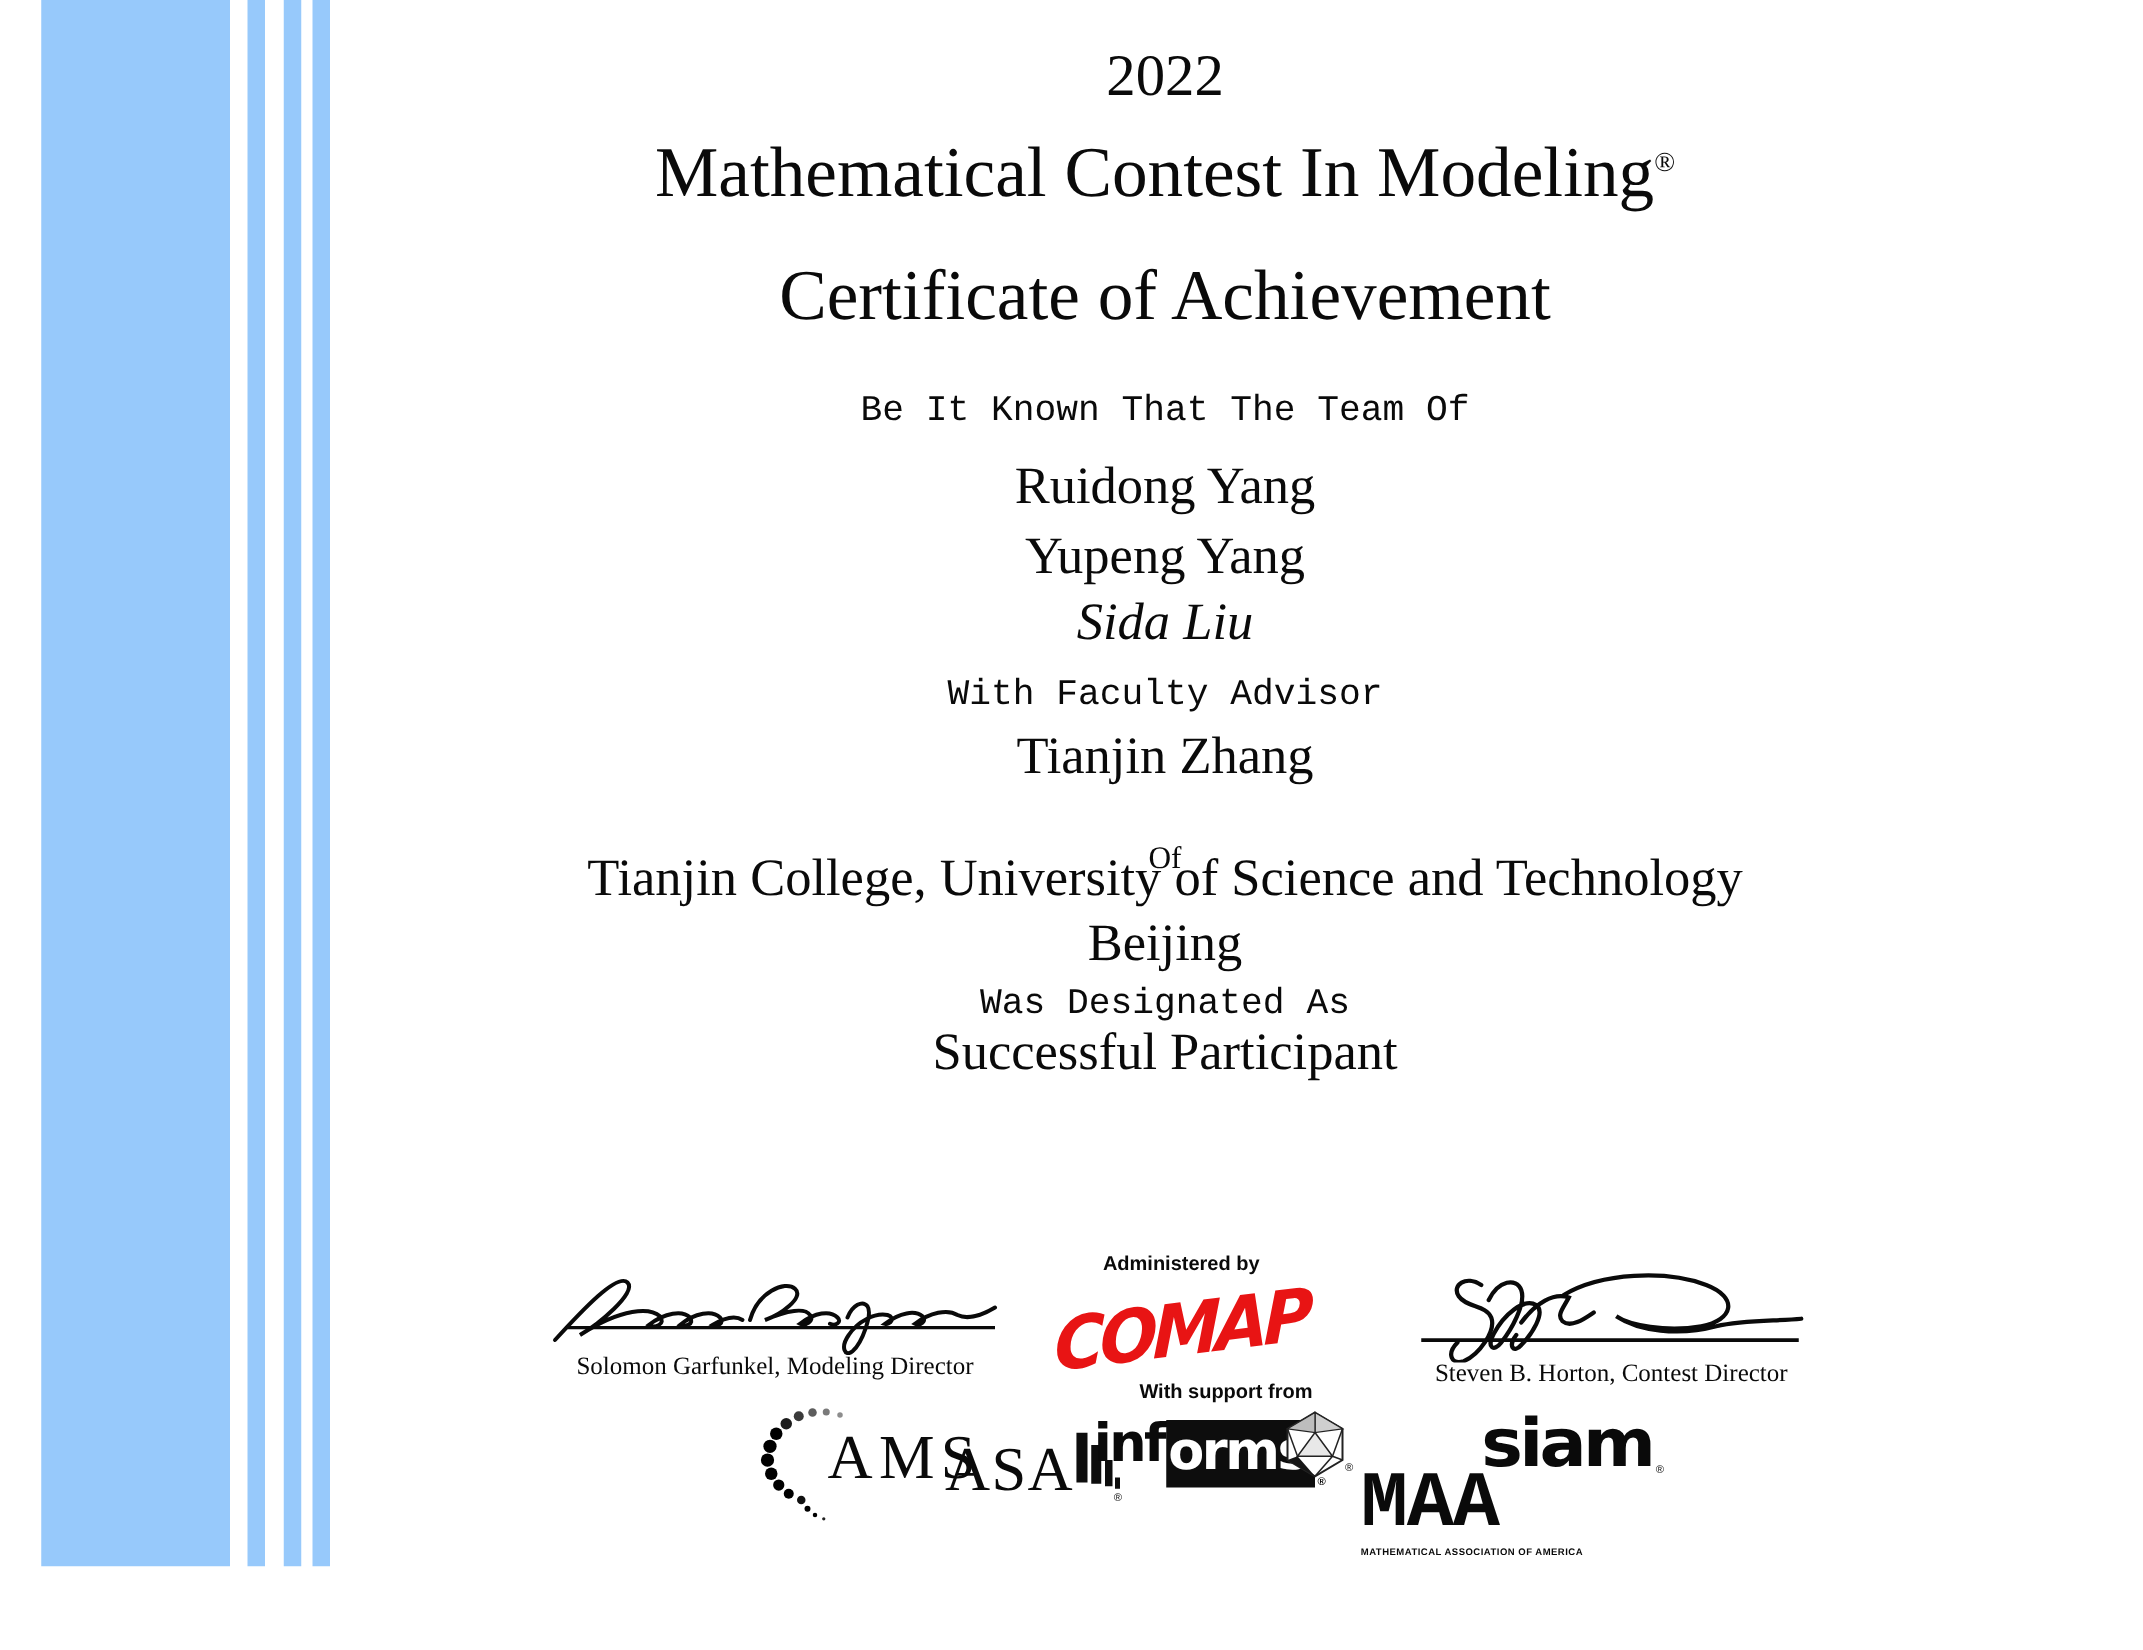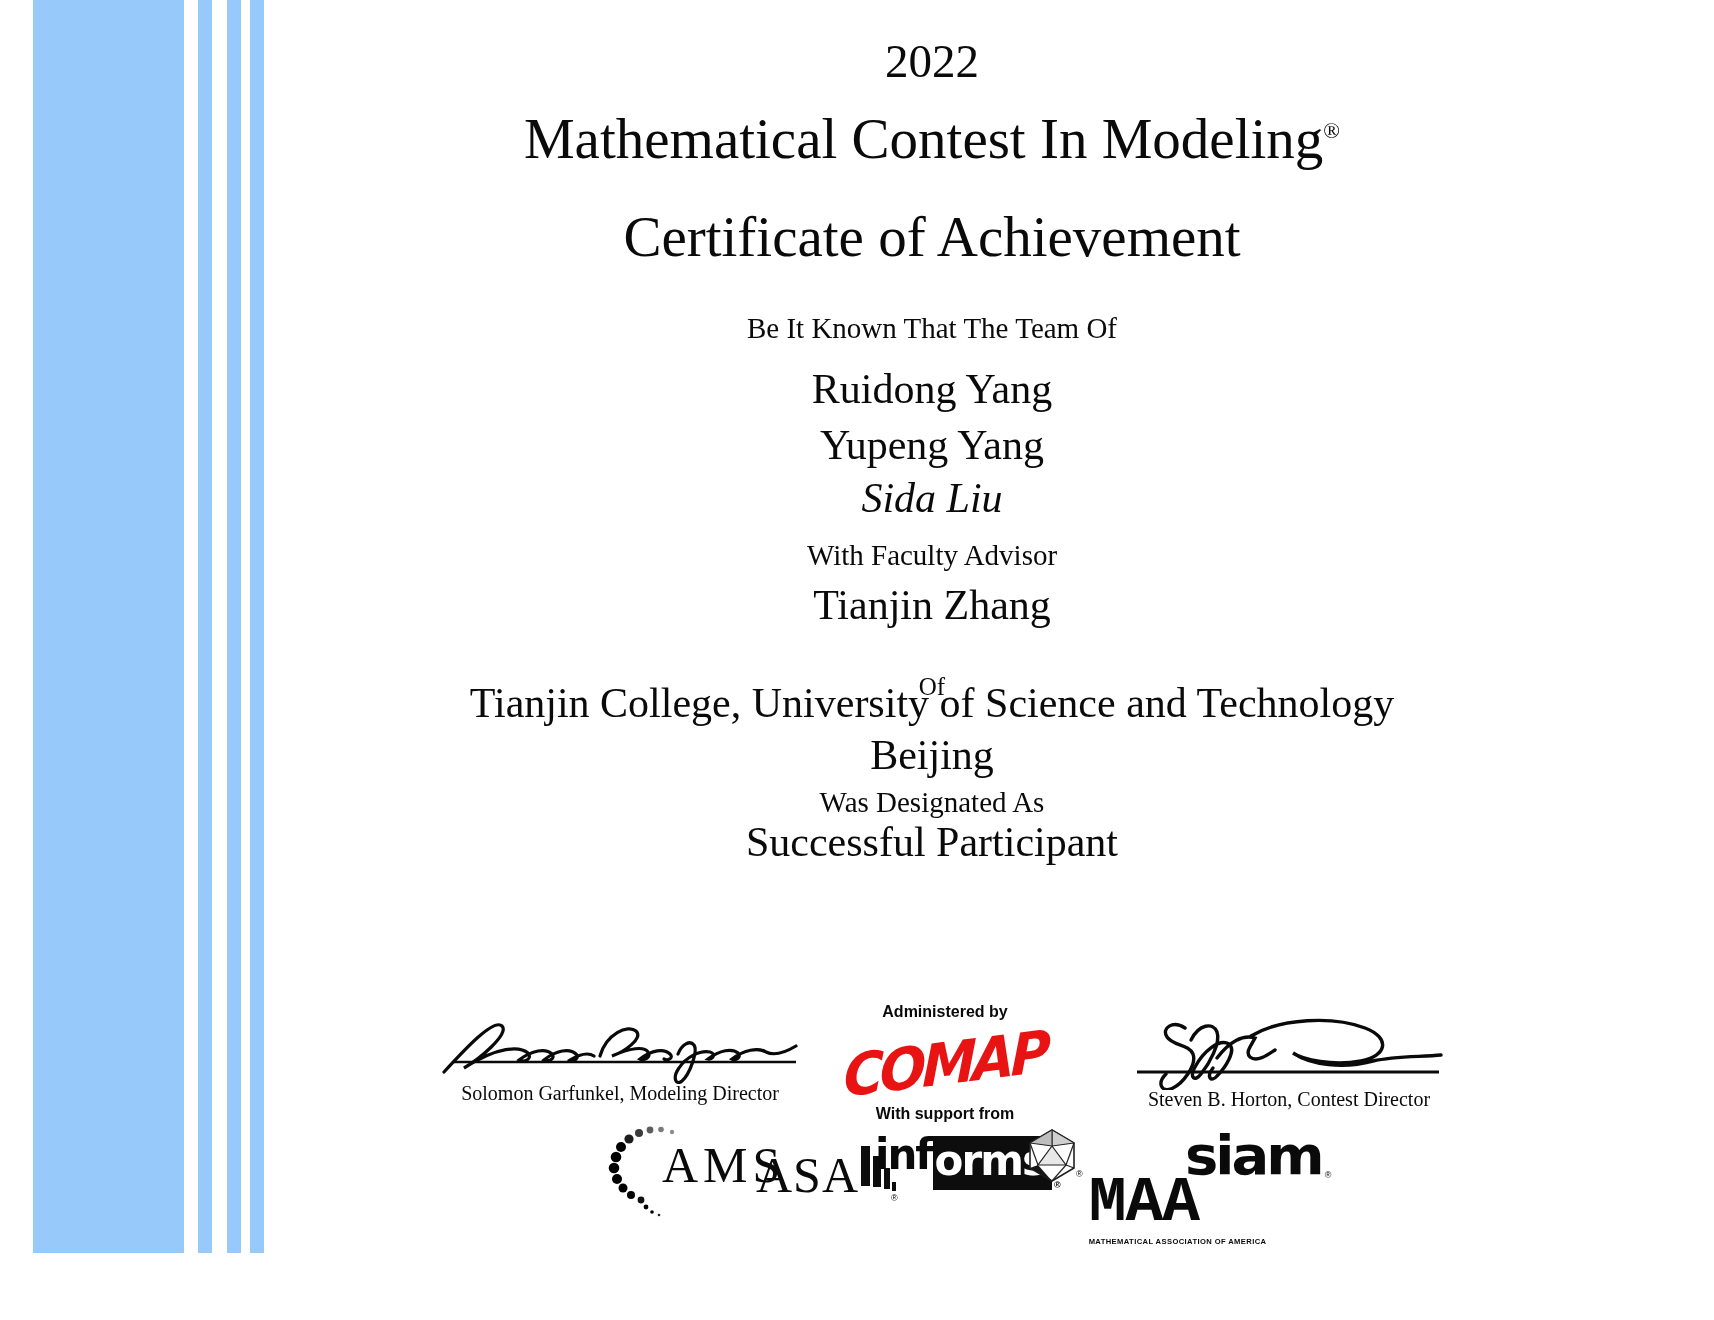--- a/index.html
+++ b/index.html
@@ -15,21 +15,21 @@
   .vbar.b4{left:250px;width:14px;}
 
   
   .content{position:absolute;left:150px;width:1564px;top:0;height:100%;}
   .cline{position:absolute;left:0;right:0;text-align:center;line-height:1;white-space:nowrap;}
 
   .year        {top:38px;  font-size:47px;}
   .title       {top:110px; font-size:57px;}
   .title sup   {font-size:22px;vertical-align:super;line-height:0;}
   .subtitle    {top:208px; font-size:57px;}
-  .intro       {font-size:29px;}
+  .intro       {font-size:29px;font-family:Liberation Mono, monospace;}
   .team-intro  {top:314px;}
   .member0     {top:368px;}
   .member1     {top:424px;}
   .member2     {top:477px;font-style:italic;}
   .bigname     {font-size:42px;}
   .adv-intro   {top:541px;}
   .adv-name    {top:584px;}
   .of-label    {top:674px;font-size:25px;}
   .inst1       {top:682px;}
   .inst2       {top:734px;}
@@ -44,21 +44,21 @@
              margin-top:-2px;white-space:nowrap;line-height:1.1;}
   .sig-svg{display:block;}
 
   .center-admin{position:absolute;left:840px;top:1004px;width:210px;text-align:center;}
   .admin-label,.support-label{font-family:"Liberation Sans",sans-serif;font-weight:bold;
       font-size:16px;line-height:1;white-space:nowrap;}
   .comap{margin-top:8px;height:72px;display:flex;align-items:center;justify-content:center;}
   .comap-text{font-family:"DejaVu Sans",sans-serif;font-weight:bold;font-style:italic;
       font-size:55px;letter-spacing:-4px;transform:rotate(-7deg) skewX(-8deg) scaleY(1.05);
       line-height:1;}
-  .support-label{margin-top:6px;}
+  .support-label{margin-top:6px;text-align:right;}
 
   
   .logo{position:absolute;display:flex;align-items:flex-start;}
   .ams-logo{left:598px;top:1126px;}
   .ams-text{font-size:50px;letter-spacing:5px;margin-left:-16px;margin-top:10px;}
   .asa-logo{left:756px;top:1144px;}
   .asa-text{font-size:50px;letter-spacing:1px;margin-top:2px;}
   .asa-bars{margin-left:2px;margin-top:2px;position:relative;}
   .tiny-reg{font-family:"Liberation Sans",sans-serif;font-size:9px;line-height:1;}
   .informs-logo{left:875px;top:1136px;font-family:"DejaVu Sans",sans-serif;font-weight:bold;}

